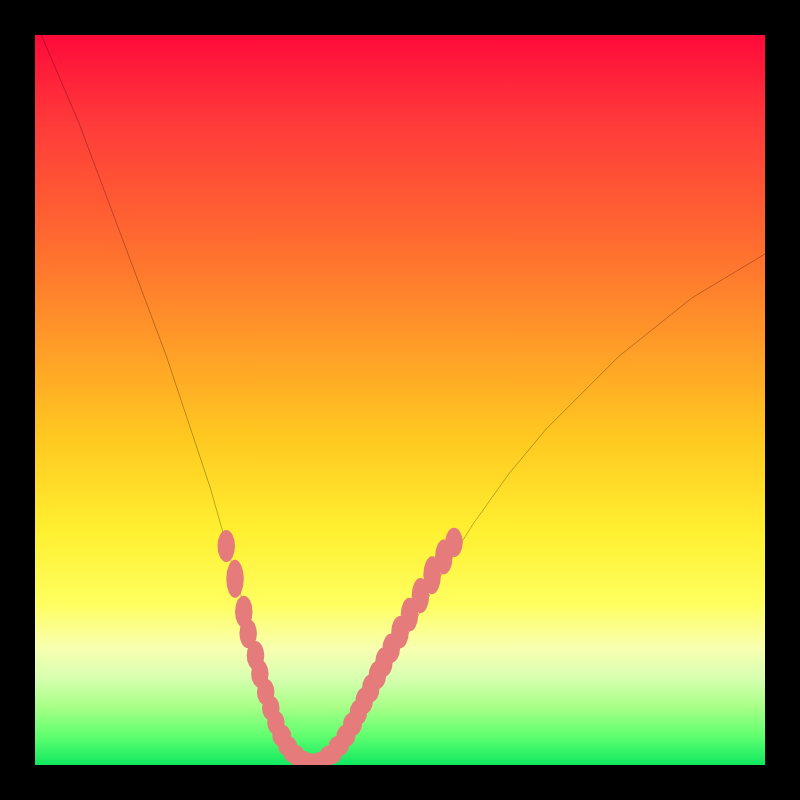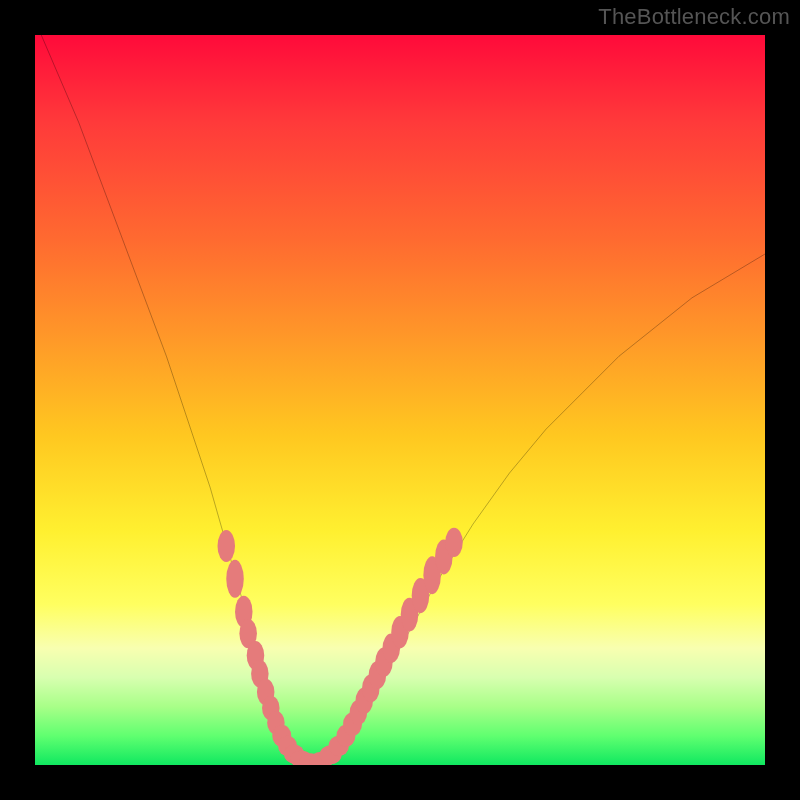--- a/index.html
+++ b/index.html
@@ -58,21 +58,20 @@
     position: absolute;
     inset: 0;
     width: 100%;
     height: 100%;
   }
 </style>
 </head>
 <body>
 
 <div class="stage">
-  <div class="watermark">TheBottleneck.com</div>
 
   <div class="plot">
     <div class="gradient-bg"></div>
     <svg class="curve" viewBox="0 0 100 100" preserveAspectRatio="none">
       <path id="curve-path" fill="none" stroke="#000000" stroke-width="0.28" vector-effect="non-scaling-stroke" d="M0.000 -2.000 L3.000 5.000 L6.000 12.000 L9.000 20.000 L12.000 28.000 L15.000 36.000 L18.000 44.000 L21.000 53.000 L24.000 62.000 L26.000 69.000 L28.000 76.000 L30.000 83.000 L31.500 88.000 L33.000 93.000 L34.500 96.500 L36.000 98.800 L38.000 99.500 L40.000 98.800 L43.000 96.000 L46.000 91.000 L50.000 84.000 L55.000 75.000 L60.000 67.000 L65.000 60.000 L70.000 54.000 L75.000 49.000 L80.000 44.000 L85.000 40.000 L90.000 36.000 L95.000 33.000 L100.000 30.000"></path>
       <g id="markers">
           <ellipse cx="26.200" cy="70.000" rx="1.200" ry="2.200" fill="#e57b7b"></ellipse>
           <ellipse cx="27.400" cy="74.500" rx="1.200" ry="2.600" fill="#e57b7b"></ellipse>
           <ellipse cx="28.600" cy="79.000" rx="1.200" ry="2.200" fill="#e57b7b"></ellipse>
           <ellipse cx="29.200" cy="82.000" rx="1.200" ry="2.000" fill="#e57b7b"></ellipse>

